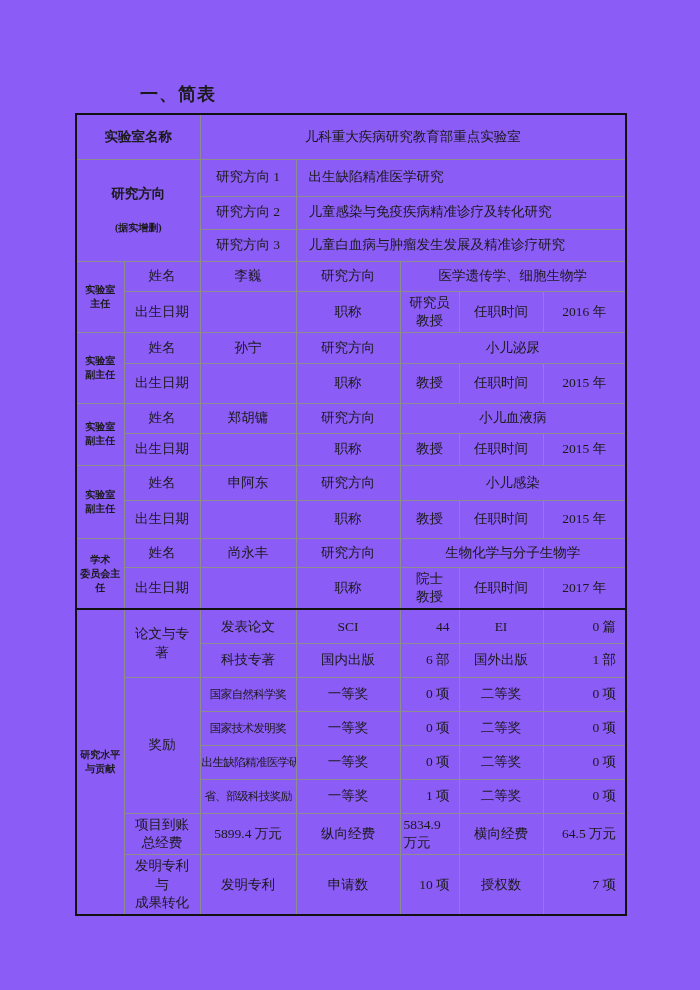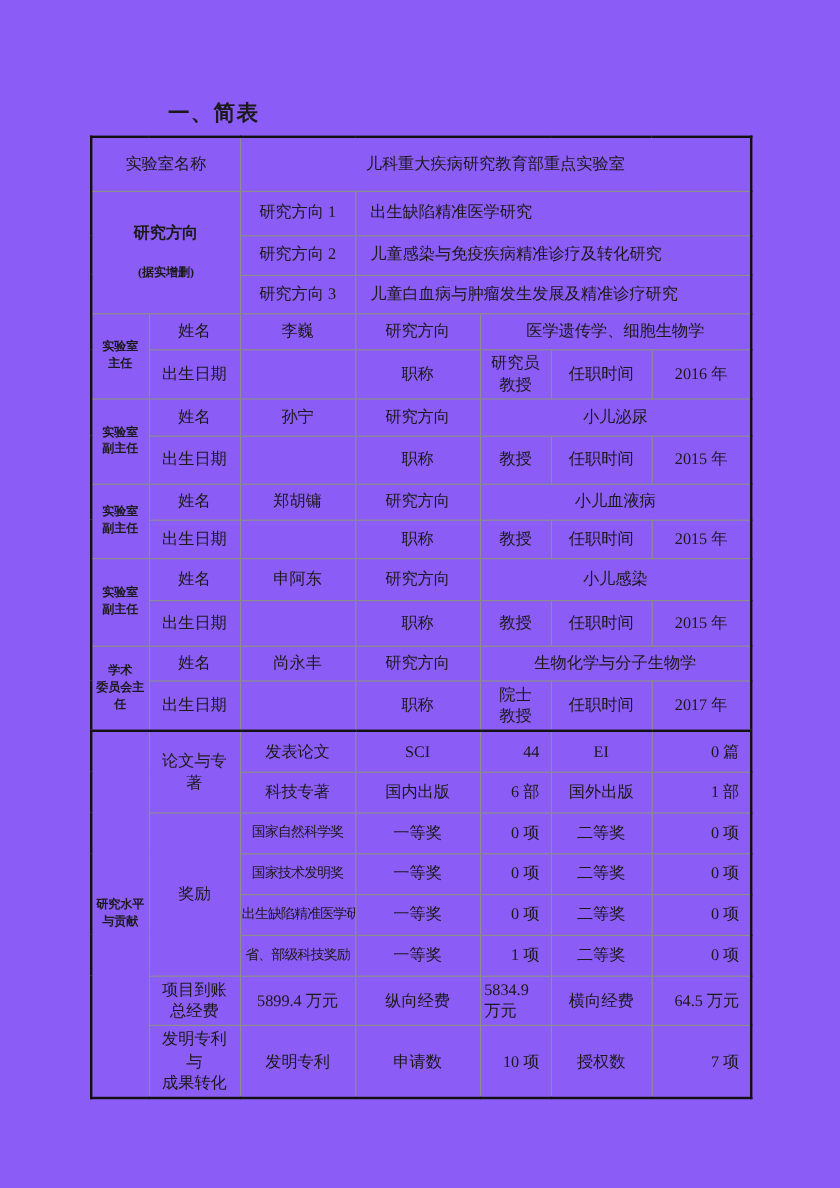--- a/index.html
+++ b/index.html
@@ -24,21 +24,21 @@
   td{
     border:1px solid #8d8d8d;
     text-align:center;vertical-align:middle;
     font-size:13.5px;line-height:1.35;
     padding:2px 4px;
     white-space:pre-line;
     overflow:hidden;
   }
   tr.sec td{border-top:1.4px solid #2c2c2c;}
   tr.thick td{border-top:2.5px solid #111111;}
-  td.bold{font-weight:normal;margin-left:31px;}
+  td.bold{font-weight:bold;margin-left:31px;}
   td.role{font-weight:bold;font-size:10px;line-height:1.4;padding:2px 2px;}
   td.leftpad{text-align:left;padding-left:12px;}
   td.num{text-align:right;padding-right:9px;}
   td.wrapleft{text-align:left;padding:2px 3px;}
   td.squeeze{font-size:11.5px;letter-spacing:-0.6px;white-space:nowrap;padding:2px 1px;}
   .note{display:block;font-size:10px;font-weight:bold;}
   .lbl{display:block;font-weight:bold;}
   
   .h29{height:29px}.h30{height:30px}.h31{height:31px}.h32{height:32px}
   .h33{height:33px}.h34{height:34px}.h35{height:35px}.h37{height:37px}

